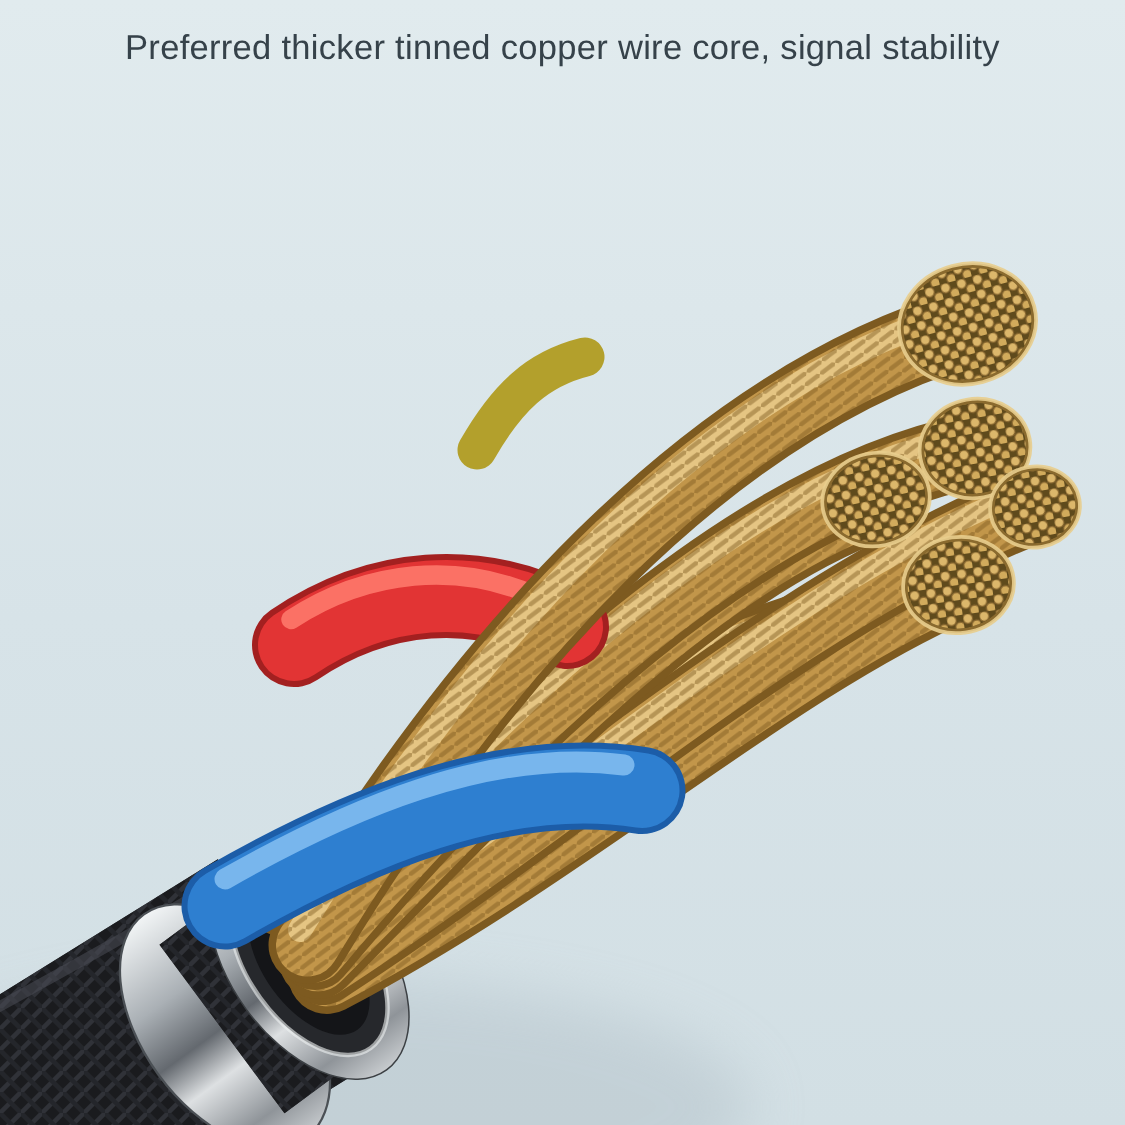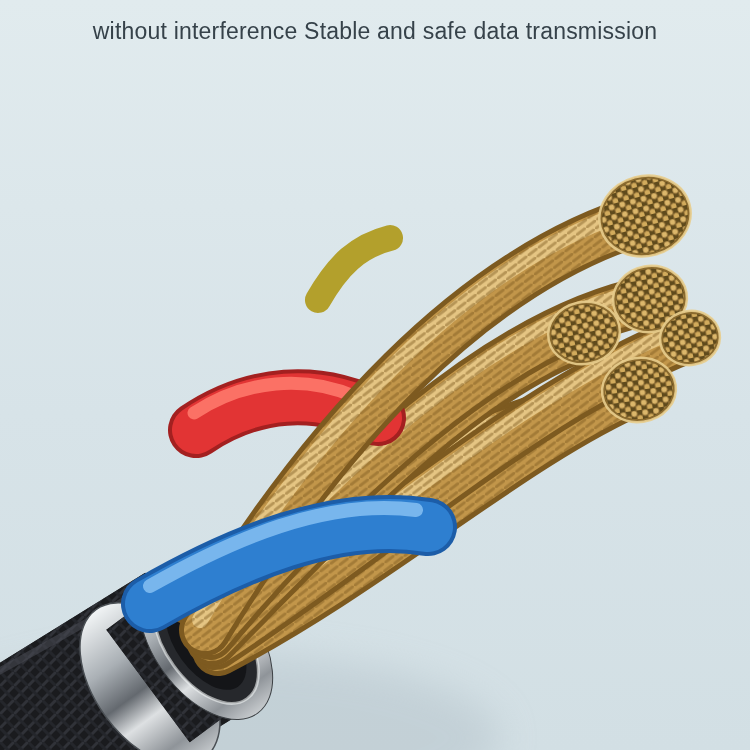--- a/index.html
+++ b/index.html
@@ -155,16 +155,16 @@
     </g>
     <g transform="translate(639,390) rotate(-8)">
       <ellipse rx="37" ry="32" fill="#8a6a2e"></ellipse>
       <ellipse rx="34" ry="29" fill="#5f4a1c"></ellipse>
       <ellipse rx="34" ry="29" fill="url(#strandDots)"></ellipse>
       <ellipse rx="37" ry="32" fill="none" stroke="#e8cd8d" stroke-width="2.5" opacity="0.9"></ellipse>
     </g>
   </svg>
 
   <div class="caption">
-    <div>without interference Stable and safe data transmission</div>
+    <div>Preferred thicker tinned copper wire core, signal stability</div>
   </div>
 
 </div>
 
 </body></html>

